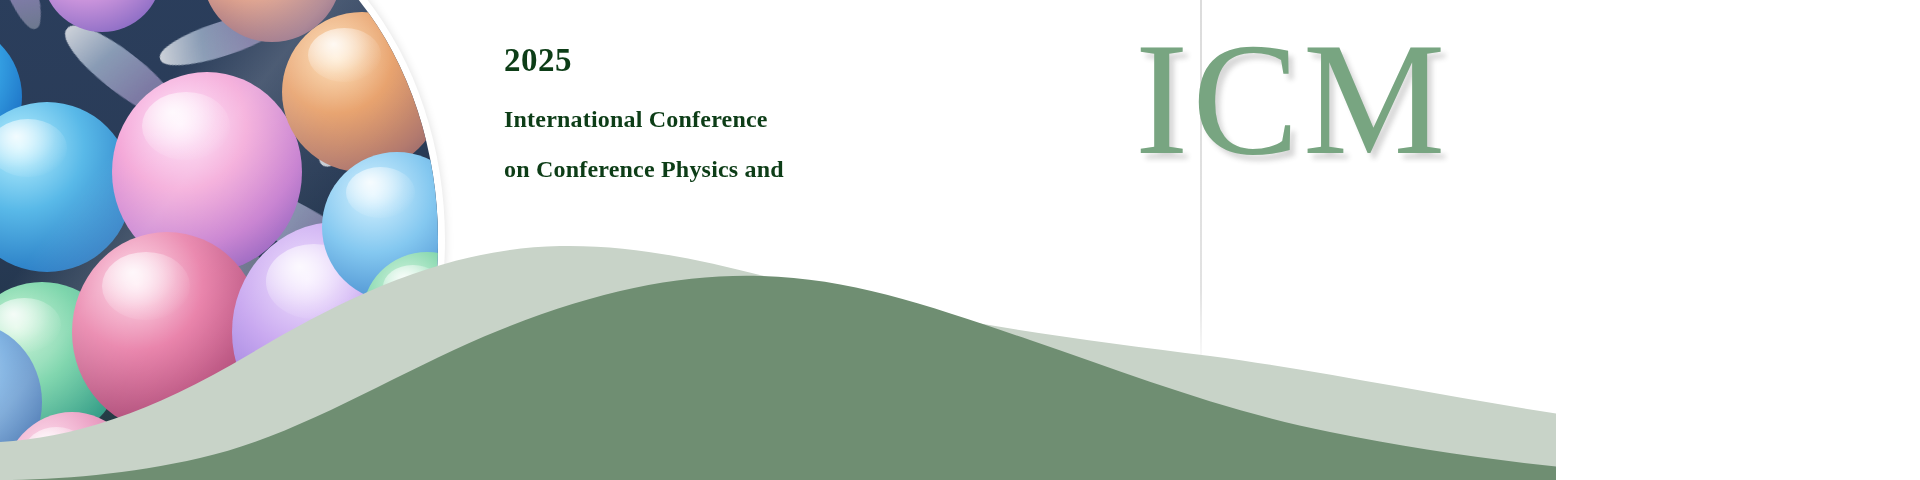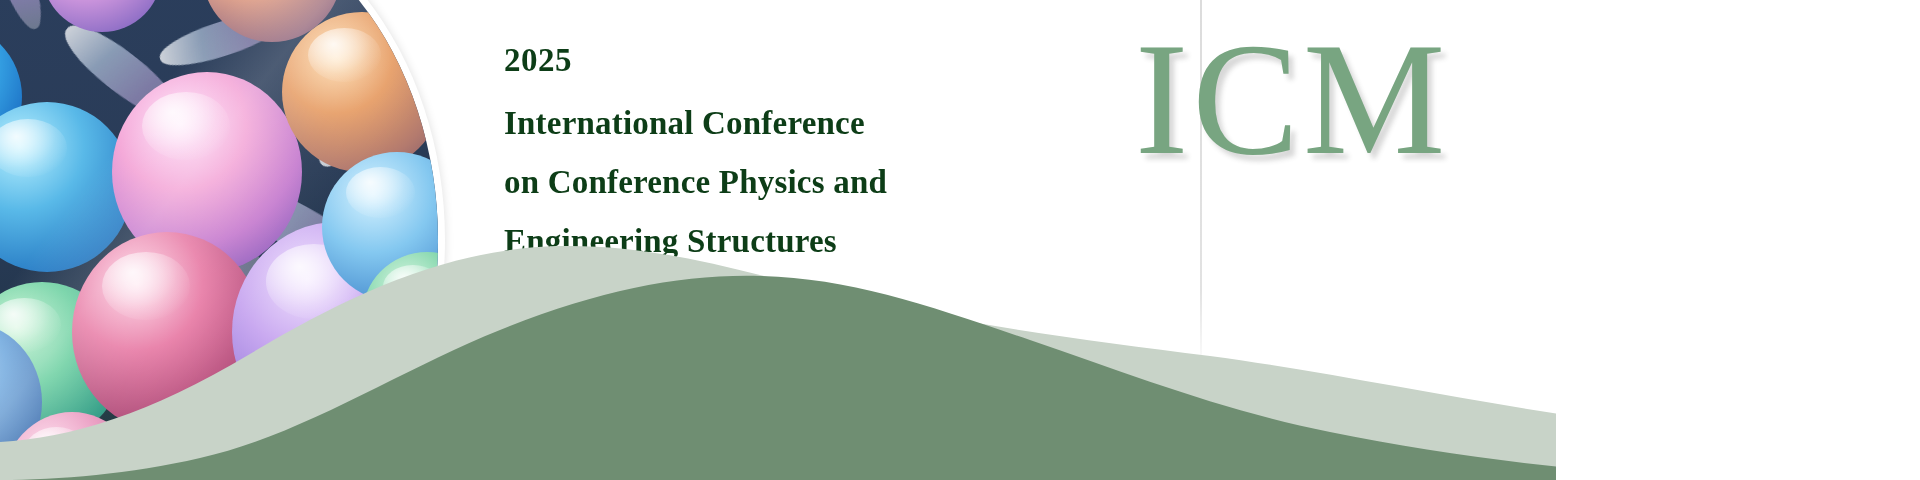--- a/index.html
+++ b/index.html
@@ -78,21 +78,21 @@
     color: #0d3d17;
   }
   #year-line {
     font-size: 33px;
     font-weight: bold;
     line-height: 1;
     letter-spacing: 0.5px;
     margin-bottom: 30px;
   }
   .title-line {
-    font-size: 33px;
+    font-size: 24px;
     font-weight: bold;
     line-height: 1;
     letter-spacing: 0.2px;
     margin-bottom: 26px;
     white-space: nowrap;
   }
   .title-line:last-child { margin-bottom: 0; }
 
   
   #divider {
@@ -167,21 +167,20 @@
       <div class="blob" style="left:460px;top:350px;width:130px;height:130px;background:radial-gradient(circle at 34% 26%, #d9f6e2 0%, #79d3a6 40%, #3c9c80 78%, #276e62 100%);"></div>
 
       <div id="art-sheen"></div>
     </div>
   </div>
 
   <div id="conference-text">
     <div id="year-line">2025</div>
     <div class="title-line">International Conference</div>
     <div class="title-line">on Conference Physics and</div>
-    <div class="title-line">Engineering Structures</div>
   </div>
 
   <div id="divider"></div>
 
   <div id="logo">
     <div class="logo-line">ICM</div>
   </div>
 
   <div id="waves">
     <svg viewBox="0 0 1920 250" preserveAspectRatio="none" xmlns="http://www.w3.org/2000/svg">

